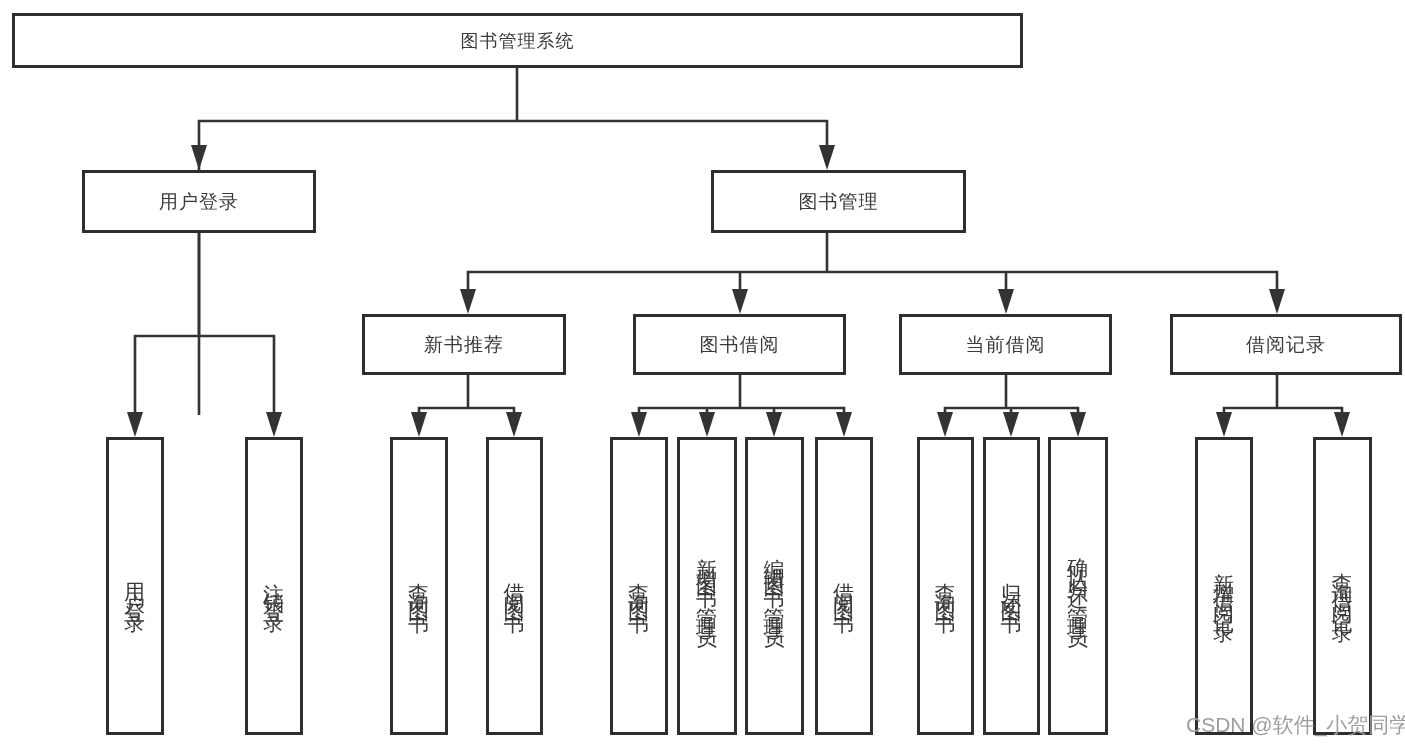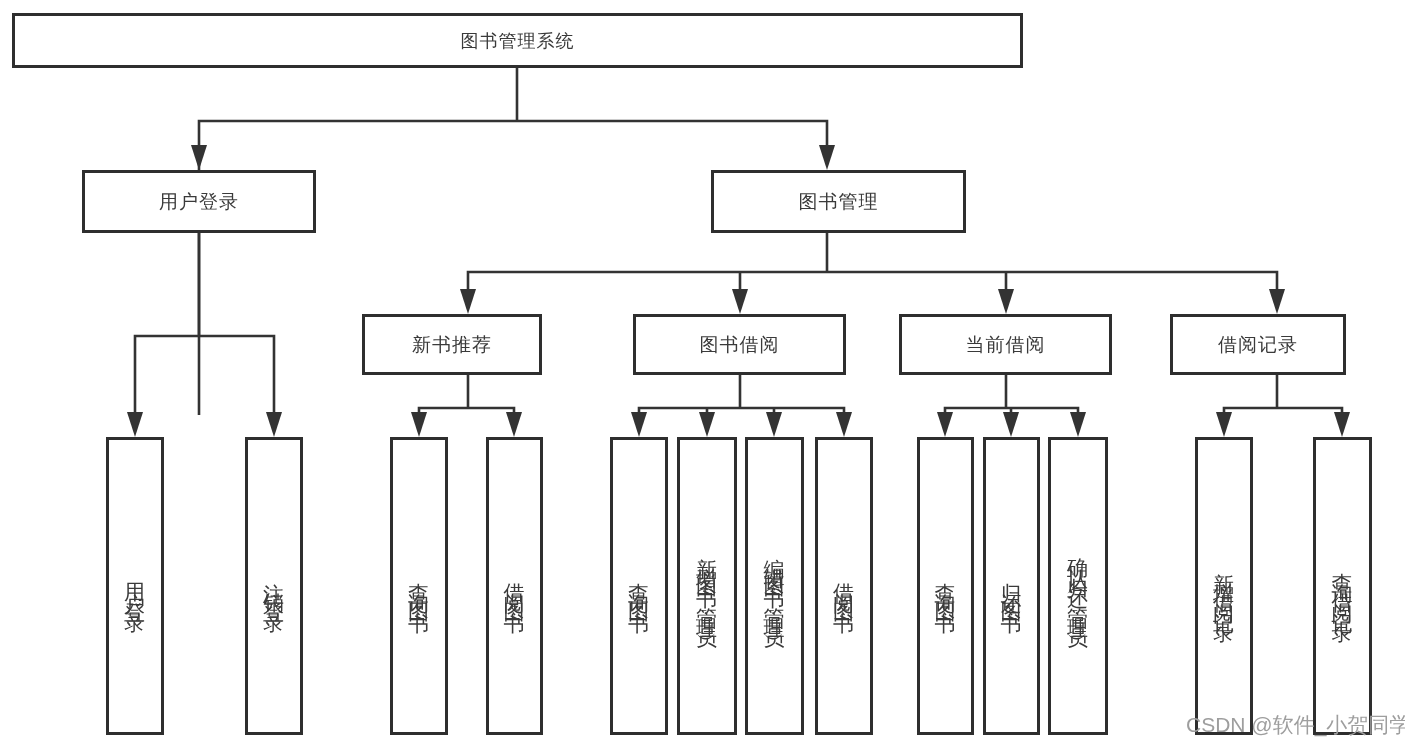--- a/index.html
+++ b/index.html
@@ -125,30 +125,30 @@
     <span>图书管理系统</span>
   </div>
 
   <div class="box h-box" style="left:82px;top:170px;width:234px;height:63px">
     <span>用户登录</span>
   </div>
   <div class="box h-box" style="left:711px;top:170px;width:255px;height:63px">
     <span>图书管理</span>
   </div>
 
-  <div class="box h-box" style="left:362px;top:314px;width:180px;height:61px">
+  <div class="box h-box" style="left:362px;top:314px;width:204px;height:61px">
     <span>新书推荐</span>
   </div>
   <div class="box h-box" style="left:899px;top:314px;width:213px;height:61px">
     <span>当前借阅</span>
   </div>
   <div class="box h-box" style="left:633px;top:314px;width:213px;height:61px">
     <span>图书借阅</span>
   </div>
-  <div class="box h-box" style="left:1170px;top:314px;width:176px;height:61px">
+  <div class="box h-box" style="left:1170px;top:314px;width:232px;height:61px">
     <span>借阅记录</span>
   </div>
 
   <div class="box v-box" style="left:106px;top:437px;width:58px;height:298px">
     <span>用户登录</span>
   </div>
   <div class="box v-box" style="left:245px;top:437px;width:58px;height:298px">
     <span>注销登录</span>
   </div>
 

